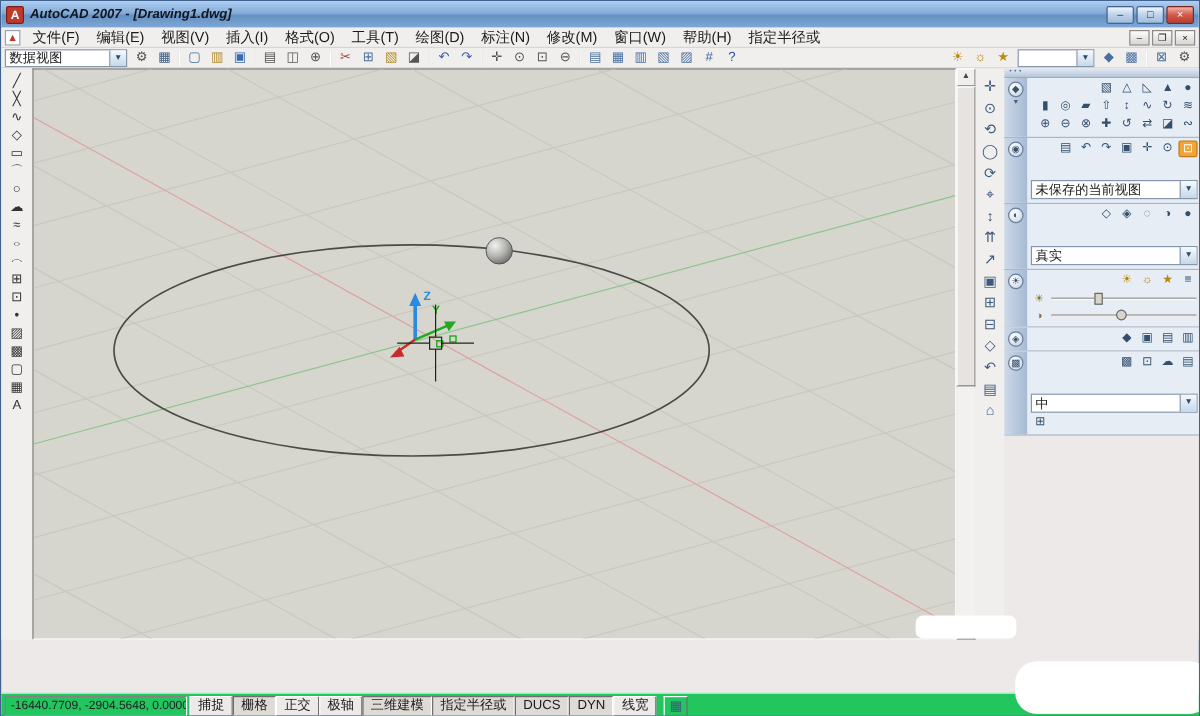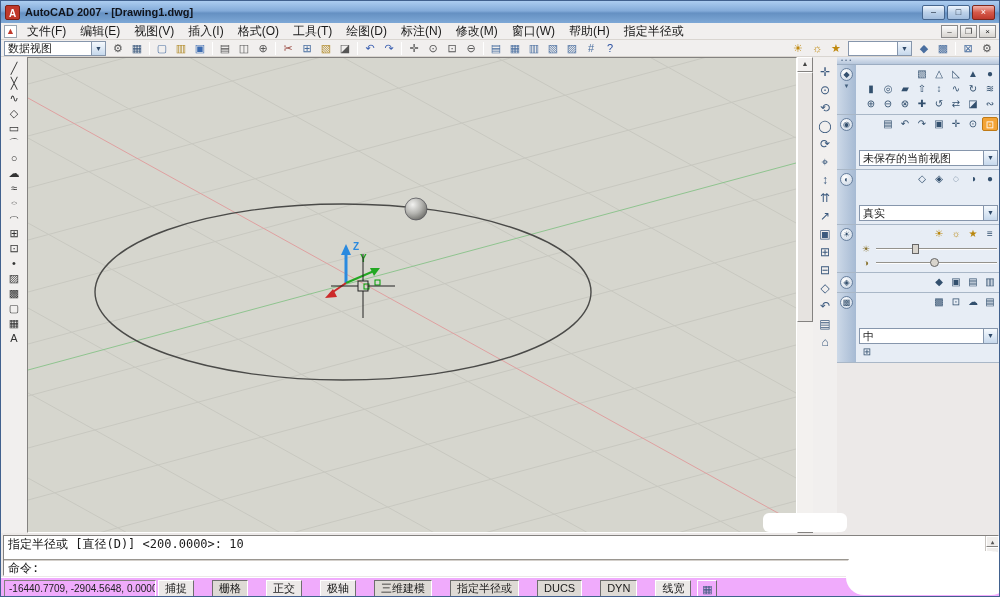--- a/index.html
+++ b/index.html
@@ -6,21 +6,21 @@
   html,body{width:1000px;height:597px;overflow:hidden;}
   #app{position:relative;width:1000px;height:597px;font-family:"Liberation Sans",sans-serif;
        background:#ece9e8;border:1px solid #41618e;overflow:hidden;font-size:11px;color:#1a1a1a;}
 
   
   .titlebar{position:absolute;left:0;top:0;width:100%;height:22px;
     background:linear-gradient(180deg,#accdf0 0%,#84abd9 45%,#6590c2 55%,#7ea8d6 100%);
     display:flex;align-items:center;gap:5px;padding:0 4px;}
   .app-icon{width:15px;height:15px;background:#c33б;background:#c0392b;color:#fff;font-weight:bold;
     font-size:10px;text-align:center;line-height:15px;border-radius:2px;border:1px solid #7d1f14;}
-  .title-text{font-size:11px;font-weight:bold;color:#10141c;white-space:nowrap;}
+  .title-text{font-size:11px;font-weight:bold;color:#10141c;white-space:nowrap;font-style:italic;}
   .win-controls{margin-left:auto;display:flex;gap:2px;}
   .win-btn{width:23px;height:15px;border:1px solid #46668e;border-radius:2px;font-size:9px;line-height:13px;
     text-align:center;color:#1c2a3a;background:linear-gradient(#f0f6fd,#bcd1e9 50%,#a2bddd);}
   .win-btn.close{background:linear-gradient(#f2b3aa,#d55949 50%,#bf3a2d);color:#fff;border-color:#7c261b;}
 
   
   .menubar{position:absolute;left:0;top:22px;width:100%;height:17px;background:#f1efee;
     border-bottom:1px solid #d9d5d0;display:flex;align-items:center;font-size:12px;padding-left:2px;}
   .doc-icon{width:13px;height:13px;background:#fff;border:1px solid #9aa4b0;color:#c0392b;font-weight:bold;
     font-size:9px;line-height:11px;text-align:center;margin:0 3px 0 1px;}
@@ -92,21 +92,21 @@
     font-family:"DejaVu Sans Mono","Liberation Mono",monospace;font-size:12px;}
   .cmd-history{height:23px;padding:1px 4px;overflow:hidden;}
   .cmd-line{height:14px;line-height:14px;white-space:pre;}
   .cmd-split{height:2px;background:#d4d0cb;border-top:1px solid #9a9690;}
   .cmd-input{height:15px;line-height:15px;padding:0 4px;}
   .cmd-scroll{position:absolute;right:0;top:0;width:13px;height:23px;background:#f0eeec;border-left:1px solid #c8c4c0;}
   .cmd-scroll div{height:11px;font-size:6px;line-height:10px;text-align:center;color:#555;
     border:1px solid #fff;border-right:none;border-bottom-color:#848280;}
 
   
-  .statusbar{position:absolute;left:0;top:576px;width:1000px;height:21px;background:#f0abfc;border-top:1px solid #fff;
+  .statusbar{position:absolute;left:0;top:576px;width:1000px;height:21px;background:#22c55e;border-top:1px solid #fff;
     display:flex;align-items:center;gap:2px;padding:0 3px;}
   .coords{width:152px;height:17px;border:1px solid #848280;border-right-color:#fff;border-bottom-color:#fff;
     font-size:10px;line-height:15px;padding-left:4px;color:#222;white-space:nowrap;overflow:hidden;}
   .status-toggle{height:17px;padding:0 6px;font-size:11px;line-height:15px;background:#ece9e8;
     border:1px solid #fff;border-right-color:#6e6e6e;border-bottom-color:#6e6e6e;white-space:nowrap;}
   .status-toggle.pressed{border:1px solid #6e6e6e;border-right-color:#fff;border-bottom-color:#fff;background:#dedad5;}
   .status-icon{width:20px;height:17px;font-size:11px;line-height:16px;text-align:center;color:#3c5a7e;
     border:1px solid #fff;border-right-color:#6e6e6e;border-bottom-color:#6e6e6e;margin-left:4px;}
 
   
@@ -452,38 +452,24 @@
           <span class="val">中</span>
           <span class="arrow">▼</span>
         </div>
         <div class="dash-row left">
             <div class="d-icon">⊞</div>
           </div>
       </div>
     </div>
   </div>
 
-  <div class="command">
-    <div class="cmd-box">
-      <div class="cmd-history">
-        <div class="cmd-line">指定半径或 [直径(D)] &lt;200.0000&gt;: 10</div>
-        <div class="cmd-line"></div>
-      </div>
-      <div class="cmd-split"></div>
-      <div class="cmd-input">命令:</div>
-      <div class="cmd-scroll">
-        <div>▲</div>
-        <div>▼</div>
-      </div>
-    </div>
-  </div>
 
   <div class="statusbar">
     <div class="coords">-16440.7709, -2904.5648, 0.0000</div>
-    <div style="display:flex;gap:18px">
+    <div style="display:flex;gap:0">
         <div class="status-toggle">捕捉</div>
         <div class="status-toggle pressed">栅格</div>
         <div class="status-toggle">正交</div>
         <div class="status-toggle">极轴</div>
         <div class="status-toggle pressed">三维建模</div>
         <div class="status-toggle pressed">指定半径或</div>
         <div class="status-toggle pressed">DUCS</div>
         <div class="status-toggle pressed">DYN</div>
         <div class="status-toggle">线宽</div>
       </div>

